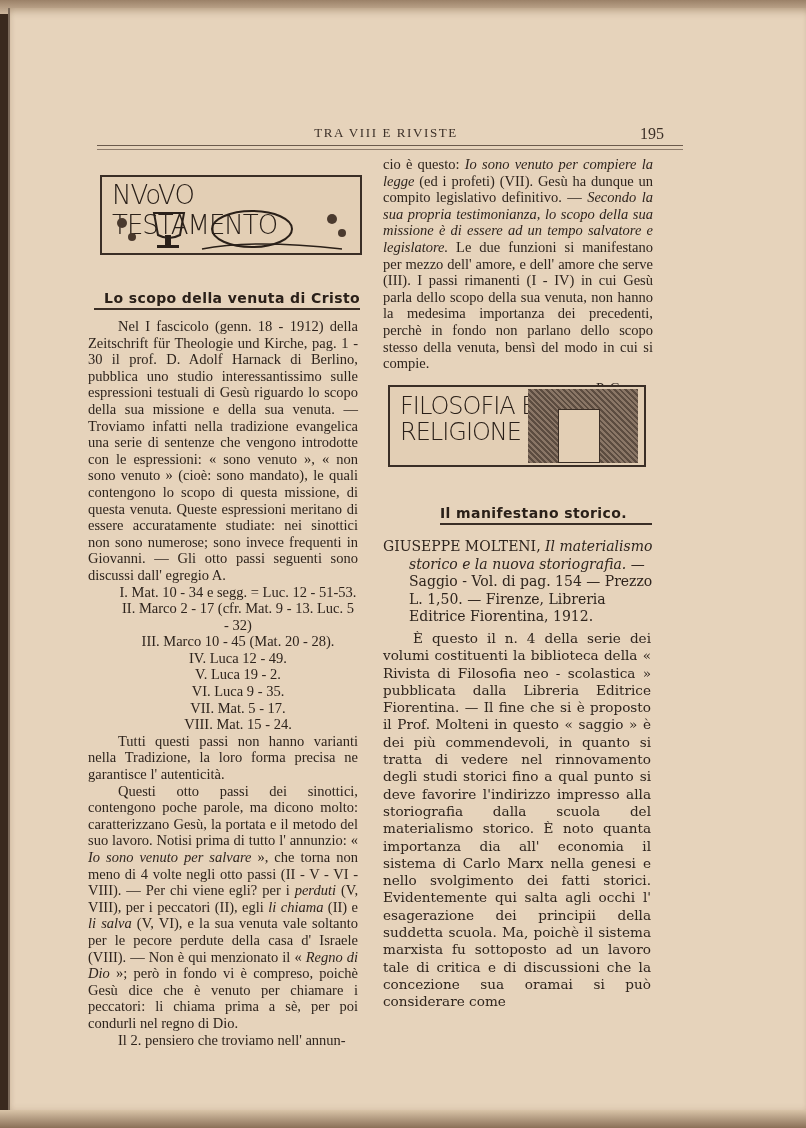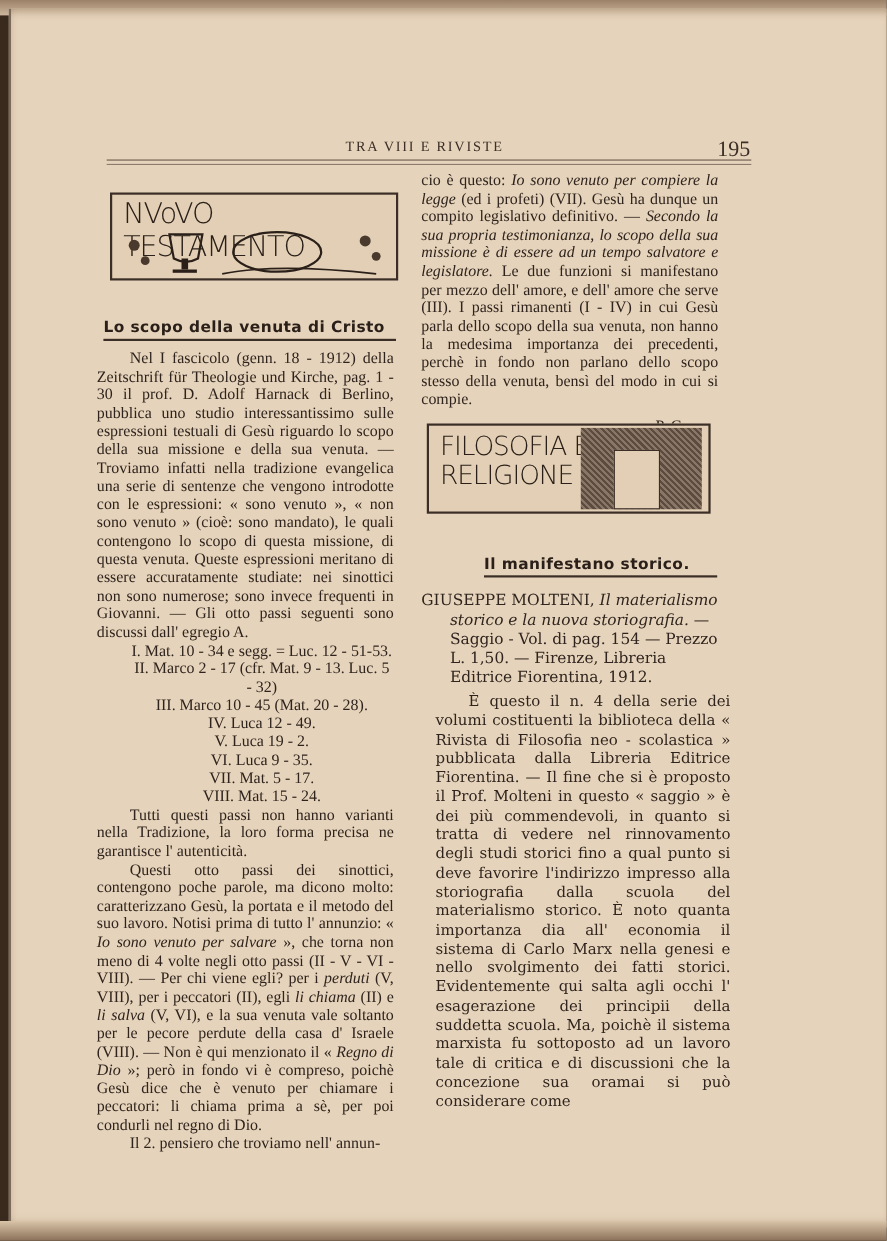--- a/index.html
+++ b/index.html
@@ -24,21 +24,21 @@
   }
   .running-head {
     position:absolute; left:90px; top:125px; width:592px; height:20px;
     font-family:"Liberation Serif", serif; color:#3b2f27;
   }
   .running-title {
     position:absolute; left:0; width:100%; text-align:center; top:0;
     font-size:13px; letter-spacing:1.6px;
   }
   .page-num {
-    position:absolute; right:0; top:0; font-size:20px;
+    position:absolute; right:18px; top:0; font-size:16px;
   }
   .head-rule {
     position:absolute; left:97px; top:145px; width:586px; height:3px;
     border-top:1px solid #6b5a4c; border-bottom:1px solid #8d7b6b;
   }
   .col {
     position:absolute; color:#2e241d;
     font-family:"Liberation Serif", serif;
     font-size:14.5px; line-height:16.6px; text-align:justify;
   }
@@ -69,21 +69,21 @@
   }
   .banner-fr .pillar {
     position:absolute; left:30px; top:20px; width:40px; height:52px;
     background:#e3cfb5; border:1px solid #3a2e26;
   }
   .section-title {
     position:absolute; font-family:"DejaVu Sans", sans-serif; font-weight:bold;
     color:#2a2019; font-size:14px; letter-spacing:0.4px;
     border-bottom:2px solid #3a2e26; padding-bottom:2px;
   }
-  .st-left { left:94px; top:290px; width:266px; text-align:left; }
+  .st-left { left:94px; top:290px; width:266px; text-align:right; }
   .st-right { left:440px; top:505px; width:212px; text-align:left; }
   .biblio { font-family:"DejaVu Serif", serif; font-size:14px; line-height:17.5px; color:#2e241d;
     position:absolute; left:383px; top:538px; width:270px; }
   .biblio .hang { padding-left:26px; text-indent:-26px; }
   .col i, .biblio i { font-style:italic; }
 </style>
 </head>
 <body>
 
 <div class="topedge"></div>
@@ -140,15 +140,15 @@
   <div class="art">
     <div class="pillar"></div>
   </div>
 </div>
 <div class="section-title st-right">Il manifestano storico.</div>
 
 <div class="biblio">
   <p class="hang"><span>GIUSEPPE MOLTENI, </span><i>Il materialismo storico e la nuova storiografia.</i><span> — Saggio - Vol. di pag. 154 — Prezzo L. 1,50. — Firenze, Libreria Editrice Fiorentina, 1912.</span></p>
 </div>
 
-<div class="col col-right-bottom" style="font-family:'DejaVu Serif',serif;font-size:13.6px;line-height:17.3px;margin-left:13px;">
+<div class="col col-right-bottom" style="font-family:'DejaVu Serif',serif;font-size:13.6px;line-height:17.3px;">
   <p class="indent">È questo il n. 4 della serie dei volumi costituenti la biblioteca della « Rivista di Filosofia neo - scolastica » pubblicata dalla Libreria Editrice Fiorentina. — Il fine che si è proposto il Prof. Molteni in questo « saggio » è dei più commendevoli, in quanto si tratta di vedere nel rinnovamento degli studi storici fino a qual punto si deve favorire l'indirizzo impresso alla storiografia dalla scuola del materialismo storico. È noto quanta importanza dia all' economia il sistema di Carlo Marx nella genesi e nello svolgimento dei fatti storici. Evidentemente qui salta agli occhi l' esagerazione dei principii della suddetta scuola. Ma, poichè il sistema marxista fu sottoposto ad un lavoro tale di critica e di discussioni che la concezione sua oramai si può considerare come</p>
 </div>
 
 </body></html>

